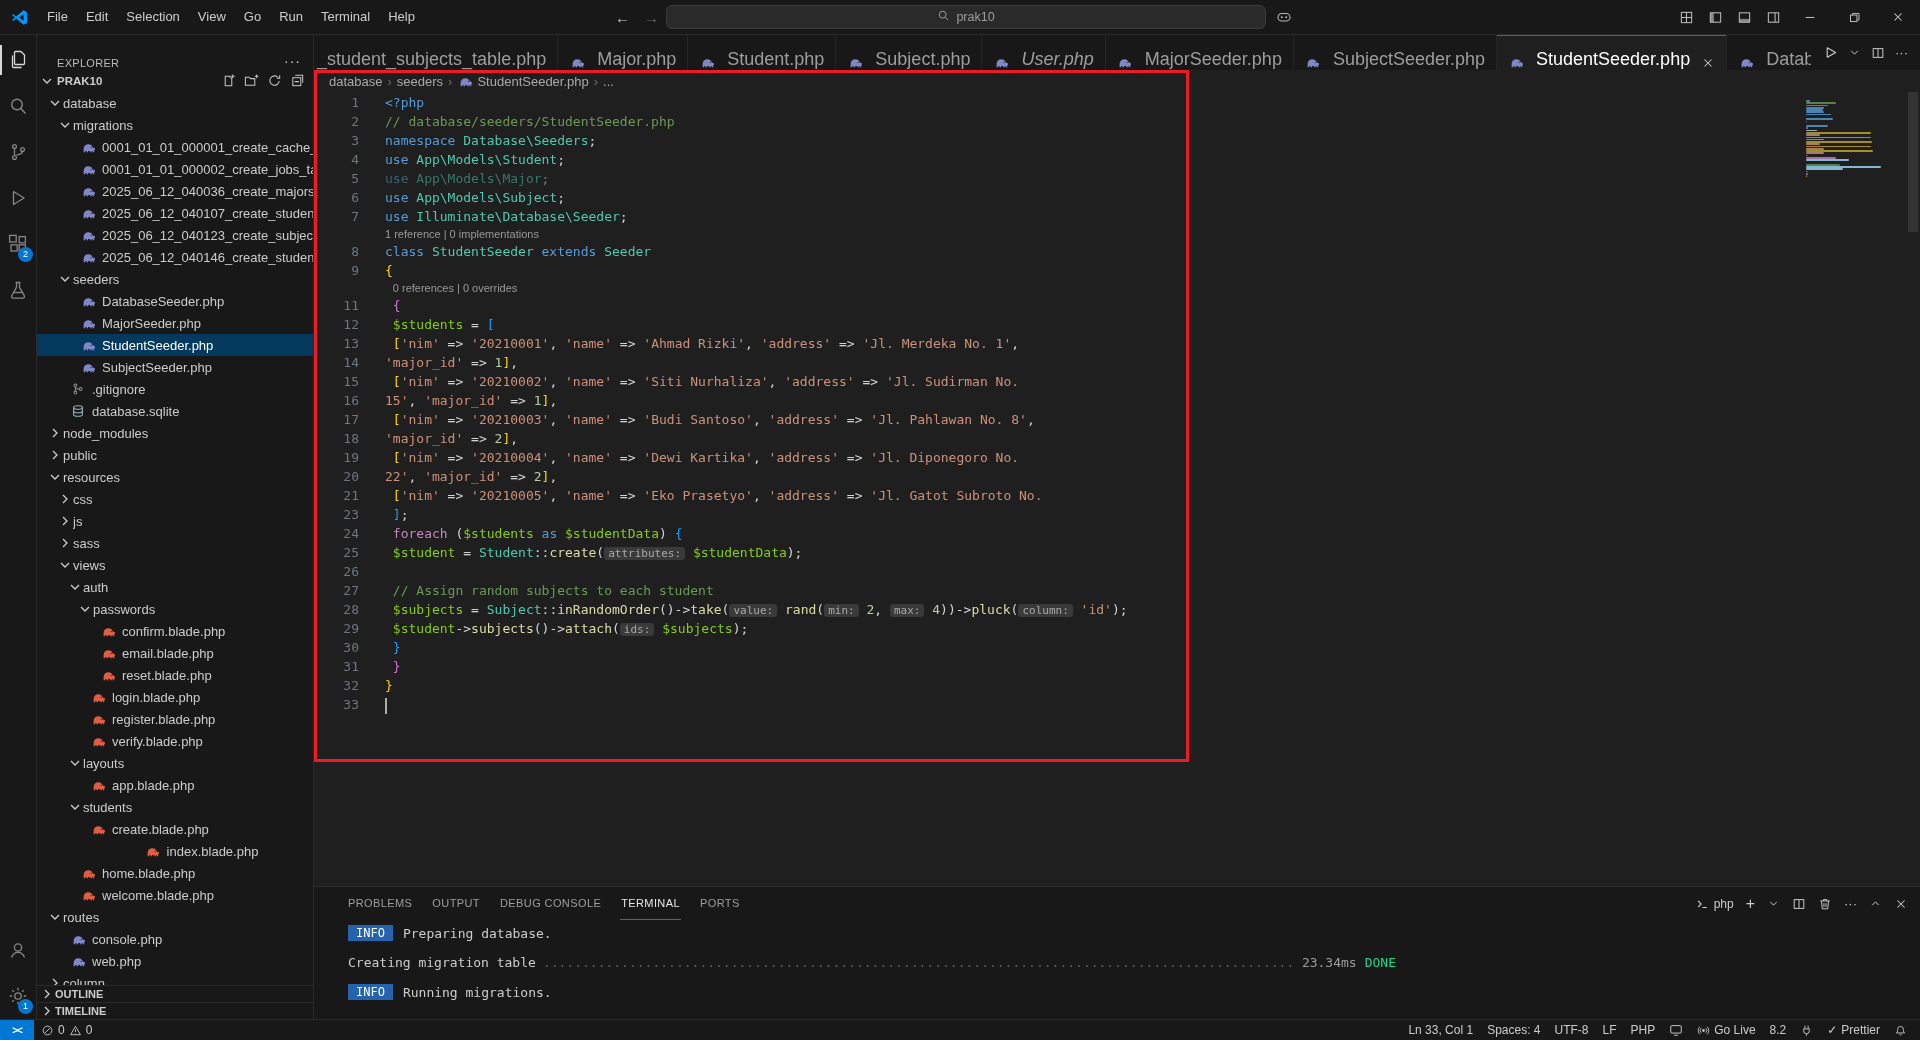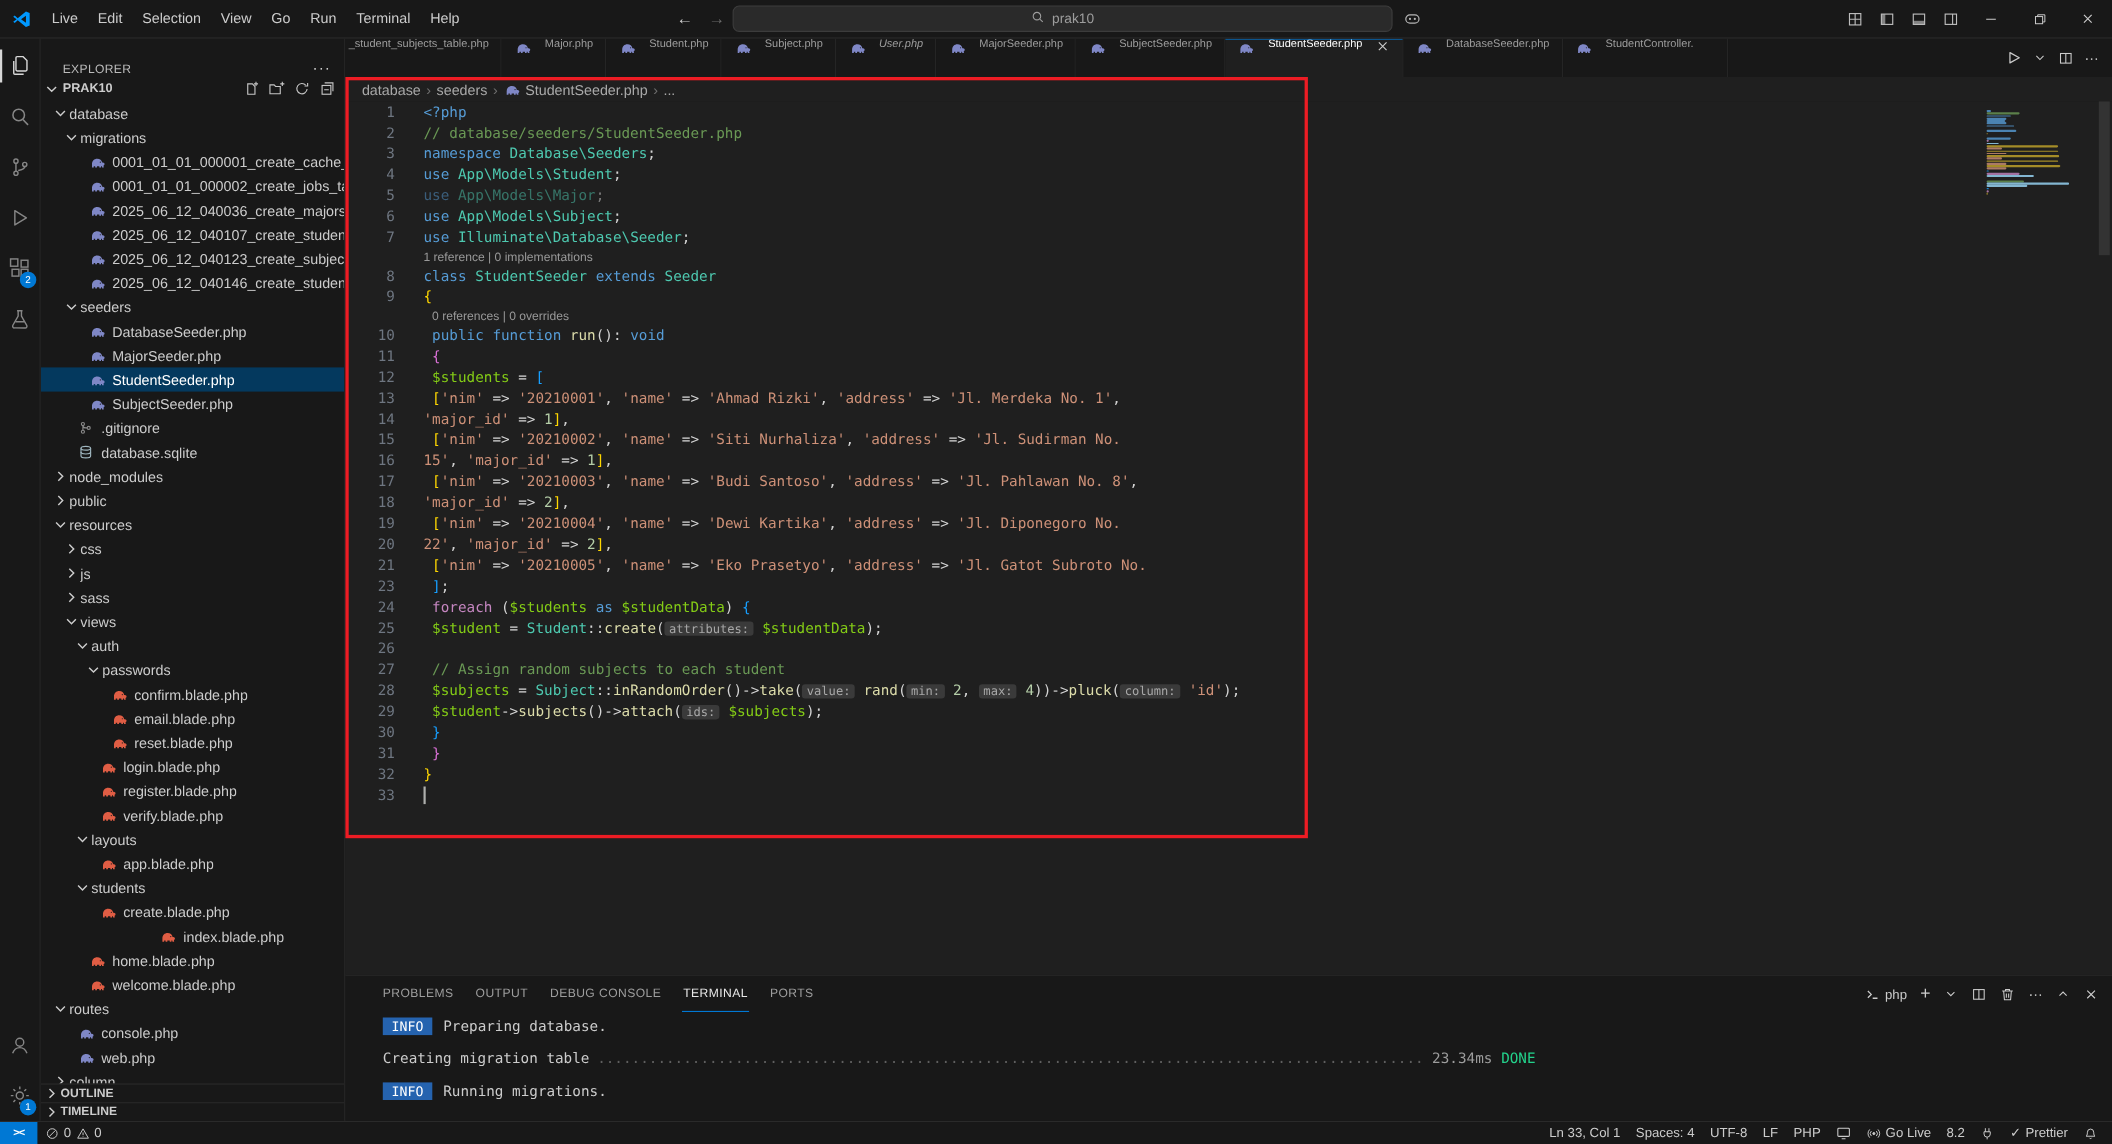--- a/index.html
+++ b/index.html
@@ -59,22 +59,22 @@
   .ficon.php { color:#7f87c6; }
   .ficon.blade { color:#e05d44; }
   .tlabel { overflow:hidden; }
   .side-section { flex:0 0 22px; border-top:1px solid #2a2a2a; display:flex; align-items:center;
     font-size:11px; font-weight:bold; color:#cccccc; padding-left:2px; cursor:pointer; }
 
   
   .main-col { flex:1; min-width:0; display:flex; flex-direction:column; }
   .tabbar { flex:0 0 35px; background:#181818; display:flex; align-items:stretch; }
   .tabs { flex:1; min-width:0; display:flex; overflow:hidden; }
-  .tab { display:flex; align-items:flex-start; gap:6px; padding:0 11px; background:#181818; color:#9d9d9d;
-    font-size:10px; border-right:1px solid #252525; white-space:nowrap; position:relative; cursor:pointer; }
+  .tab { display:flex; align-items:flex-end; gap:6px; padding:0 11px; background:#181818; color:#9d9d9d;
+    font-size:18px; border-right:1px solid #252525; white-space:nowrap; position:relative; cursor:pointer; }
   .tab.active { background:#1f1f1f; color:#ffffff; }
   .tab.active::before { content:''; position:absolute; top:0; left:0; right:0; height:1px; background:#0078d4; }
   .tab.preview .tab-label { font-style:italic; }
   .tab.clip-l { padding-left:3px; }
   .tab.clip-r { flex:0 0 150px; overflow:hidden; }
   .tab .close { margin-left:5px; display:flex; color:#cccccc; }
   .tab-actions { flex:0 0 auto; display:flex; align-items:center; gap:10px; padding:0 12px; color:#cccccc; }
   .tab-actions span { display:flex; cursor:pointer; }
 
   .breadcrumb { flex:0 0 22px; background:#1f1f1f; display:flex; align-items:center; gap:5px;
@@ -142,21 +142,21 @@
 
   <div class="red-box" style="border-color: rgb(237, 28, 36);"></div>
 
   <div class="titlebar">
     <div class="logo">
       <svg width="17" height="17" viewBox="0 0 100 100">
           <path fill="#0098ff" d="M74 8 L94 17 L94 83 L74 92 L30 56 L14 70 L6 64 L24 50 L6 36 L14 30 L30 44 Z M74 31 L48 50 L74 69 Z"></path>
         </svg>
     </div>
     <div class="menus">
-        <div class="menu-item">Live</div>
+        <div class="menu-item">File</div>
         <div class="menu-item">Edit</div>
         <div class="menu-item">Selection</div>
         <div class="menu-item">View</div>
         <div class="menu-item">Go</div>
         <div class="menu-item">Run</div>
         <div class="menu-item">Terminal</div>
         <div class="menu-item">Help</div>
       </div>
     <div class="nav-arrows">
       <span>←</span>
@@ -870,24 +870,20 @@
             <div class="lens" style="padding-left: 71px;">1 reference | 0 implementations</div>
             <div class="cline">
               <span class="ln">8</span>
               <span class="lc"><span class="t-kw">class</span><span class="t-pun"> </span><span class="t-typ">StudentSeeder</span><span class="t-pun"> </span><span class="t-kw">extends</span><span class="t-pun"> </span><span class="t-typ">Seeder</span></span>
             </div>
             <div class="cline">
               <span class="ln">9</span>
               <span class="lc"><span class="t-b1">{</span></span>
             </div>
             <div class="lens" style="padding-left: 78.8px;">0 references | 0 overrides</div>
-            <div class="cline">
-              <span class="ln">10</span>
-              <span class="lc"> <span class="t-kw">public</span><span class="t-pun"> </span><span class="t-kw">function</span><span class="t-pun"> </span><span class="t-fn">run</span><span class="t-pun">(): </span><span class="t-kw">void</span></span>
-            </div>
             <div class="cline">
               <span class="ln">11</span>
               <span class="lc"> <span class="t-b2">{</span></span>
             </div>
             <div class="cline">
               <span class="ln">12</span>
               <span class="lc"> <span class="t-var">$students</span><span class="t-pun"> = </span><span class="t-b3">[</span></span>
             </div>
             <div class="cline">
               <span class="ln">13</span>

